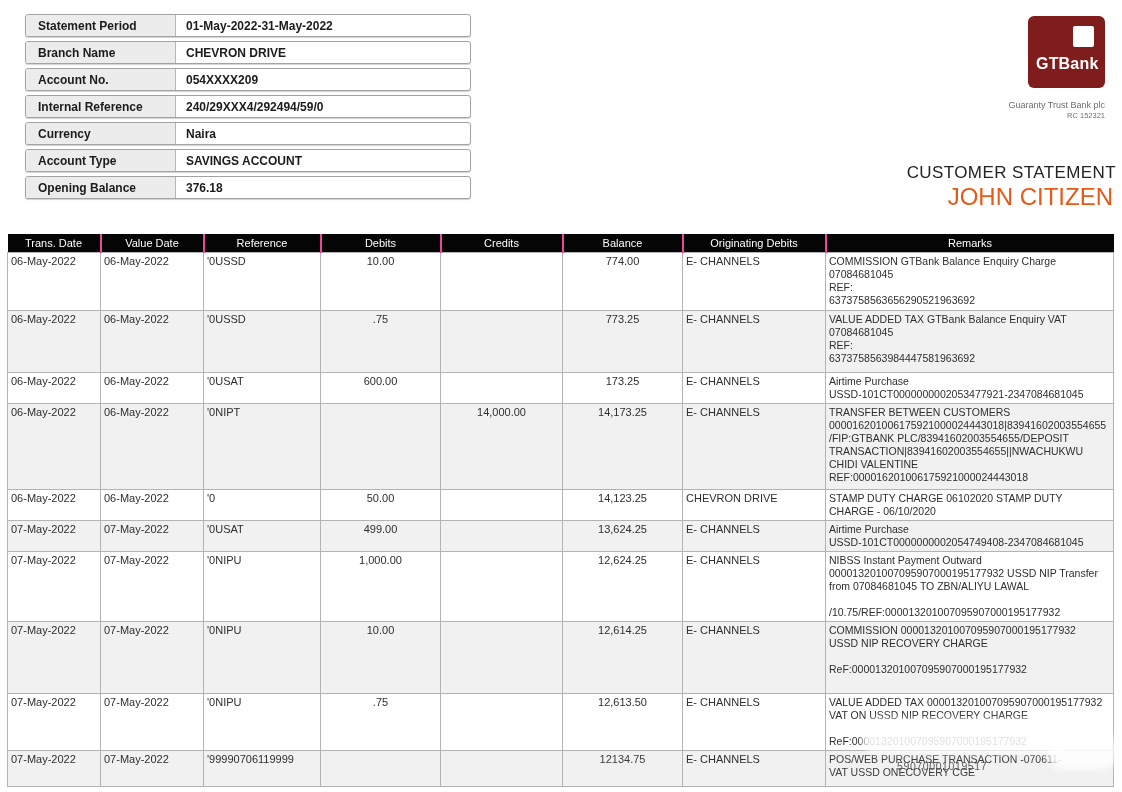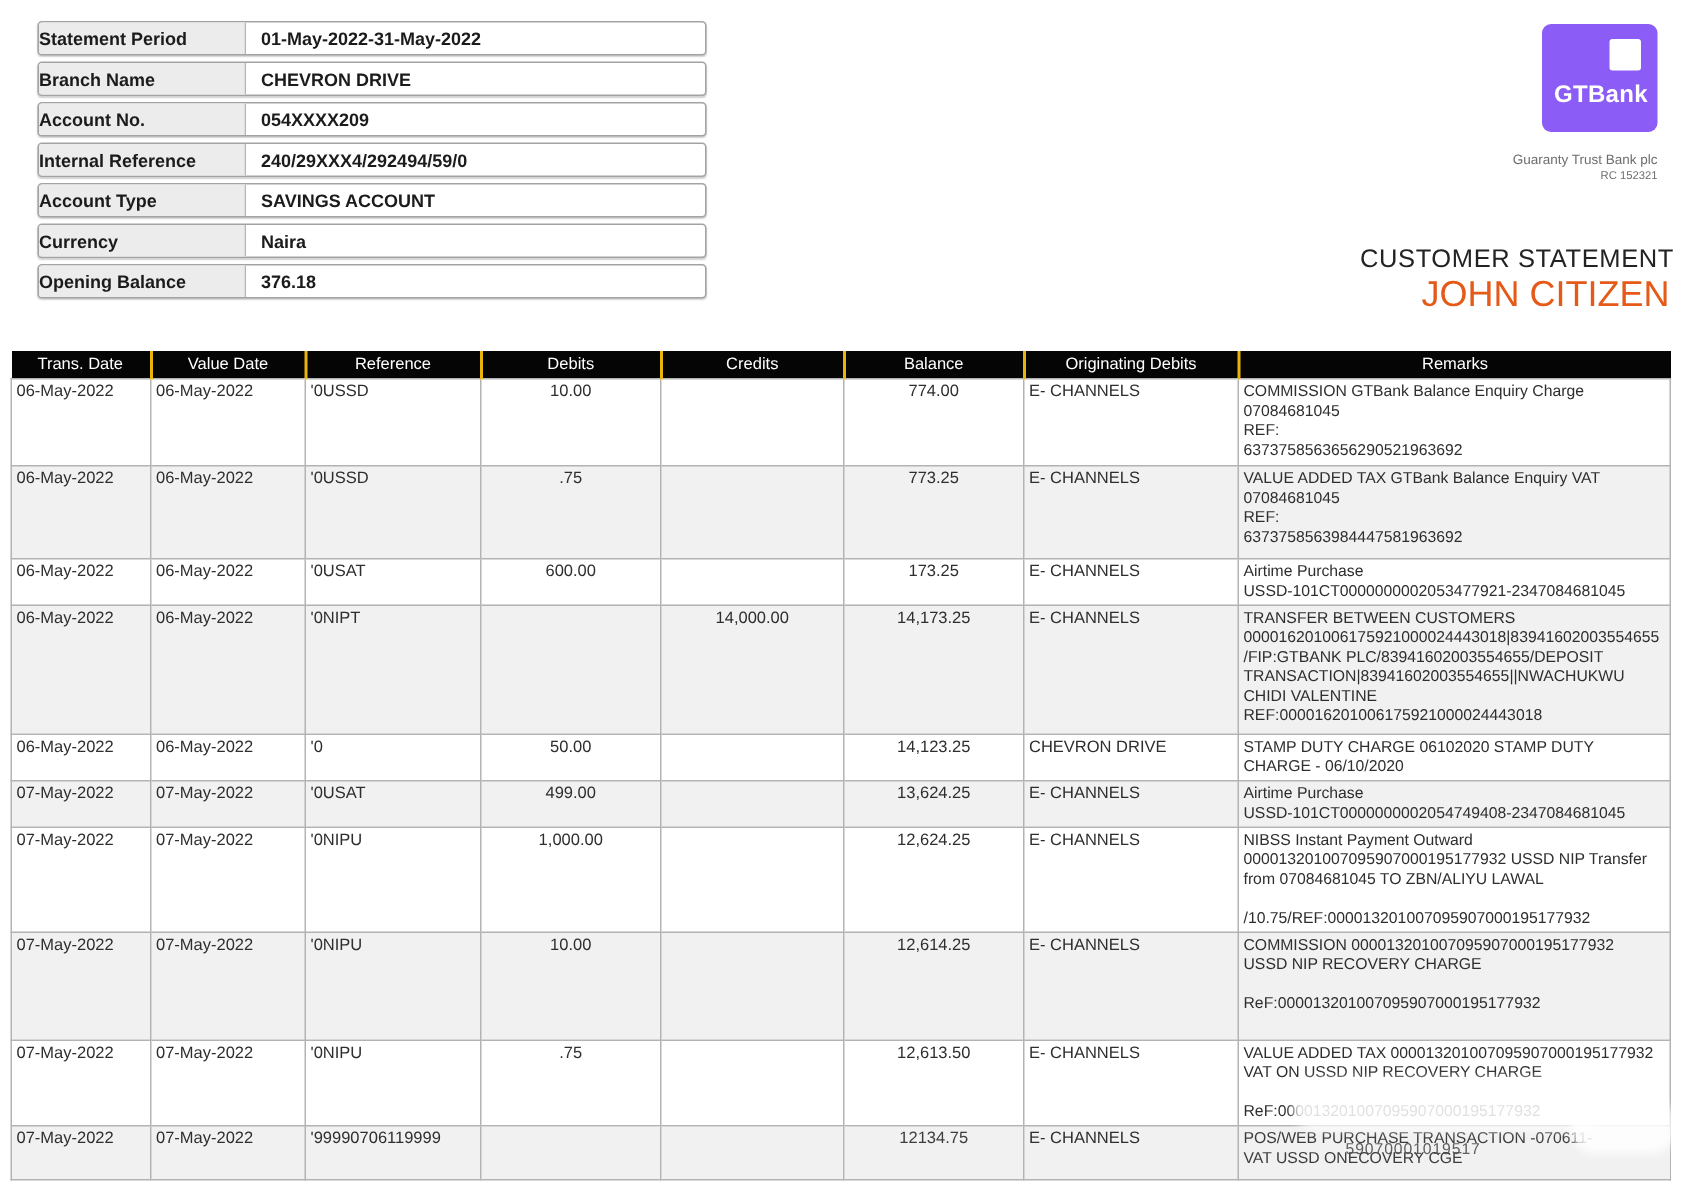--- a/index.html
+++ b/index.html
@@ -10,33 +10,33 @@
   }
 
   
   .info-table { position:absolute; left:25px; top:14px; width:446px; }
   .info-row {
     display:flex; height:23px; margin-bottom:4px; background:#fff;
     border:1px solid #a3a3a3; border-radius:3px;
     box-shadow:0 1px 1px rgba(0,0,0,0.18);
   }
   .info-label {
-    width:138px; background:#ececec; border-right:1px solid #b5b5b5;
+    width:150px; background:#ececec; border-right:1px solid #b5b5b5;
     font-weight:bold; font-size:12px; display:flex; align-items:center;
-    border-radius:2px 0 0 2px;
+    padding-left:12px; border-radius:2px 0 0 2px;
   }
   .info-value {
     flex:1; font-weight:bold; font-size:12px; display:flex; align-items:center;
     padding-left:10px;
   }
 
   
   .brand { position:absolute; right:17px; top:16px; width:160px; text-align:right; }
   .logo {
-    width:77px; height:72px; background:#8b5cf6; border-radius:6px;
+    width:77px; height:72px; background:#7f1d1d; border-radius:6px;
     position:relative; display:inline-block;
   }
   .logo-square { position:absolute; top:10px; right:11px; width:21px; height:21px; background:#fff; border-radius:2px; }
   .logo-text { position:absolute; left:8px; bottom:15px; color:#fff; font-weight:bold; font-size:16px; letter-spacing:0.2px; }
   .tagline { margin-top:7px; color:#6e6e6e; font-size:9px; line-height:1.35; }
   .tagline .rc { font-size:7.5px; }
 
   .statement-title {
     position:absolute; right:6px; top:163px; font-size:17px; color:#232323; letter-spacing:0.4px;
   }
@@ -44,21 +44,21 @@
     position:absolute; right:9px; top:183px; font-size:24px; color:#e55a18;
   }
 
   
   .txn-table {
     position:absolute; left:7px; top:234px; width:1106px;
     border-collapse:collapse; table-layout:fixed; font-size:11px; color:#2e2e2e;
   }
   .txn-table th {
     background:#050505; color:#fff; font-weight:normal; font-size:11px;
-    height:18px; text-align:center; border-right:2px solid #eab308; padding:0 2px;
+    height:18px; text-align:center; border-right:2px solid #ec4899; padding:0 2px;
   }
   .txn-table th:last-child { border-right:none; }
   .txn-table td {
     border:1px solid #b3b3b3; vertical-align:top; padding:2px 3px;
     overflow-wrap:break-word;
   }
   .txn-table tbody tr:nth-child(even) td { background:#f1f1f1; }
   .c-date    { padding:8px 0 0 13px; }
   .c-ref     { padding:8px 0 0 10px; }
   .c-num     { text-align:center; padding-top:8px; }
@@ -103,26 +103,26 @@
   </div>
     <div class="info-row">
     <span class="info-label">Account No.</span>
     <span class="info-value">054XXXX209</span>
   </div>
     <div class="info-row">
     <span class="info-label">Internal Reference</span>
     <span class="info-value">240/29XXX4/292494/59/0</span>
   </div>
     <div class="info-row">
+    <span class="info-label">Currency</span>
+    <span class="info-value">Naira</span>
+  </div>
+    <div class="info-row">
     <span class="info-label">Account Type</span>
     <span class="info-value">SAVINGS ACCOUNT</span>
-  </div>
-    <div class="info-row">
-    <span class="info-label">Currency</span>
-    <span class="info-value">Naira</span>
   </div>
     <div class="info-row">
     <span class="info-label">Opening Balance</span>
     <span class="info-value">376.18</span>
   </div>
   </section>
 
 <div class="brand">
   <div class="logo">
     <div class="logo-square"></div>

